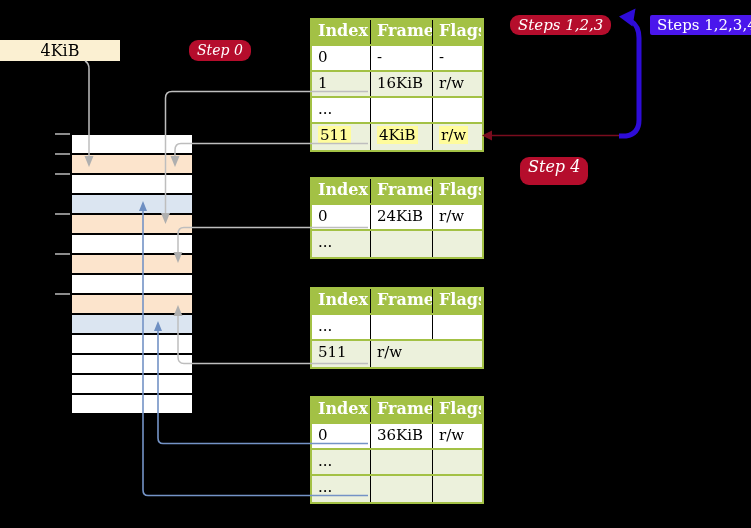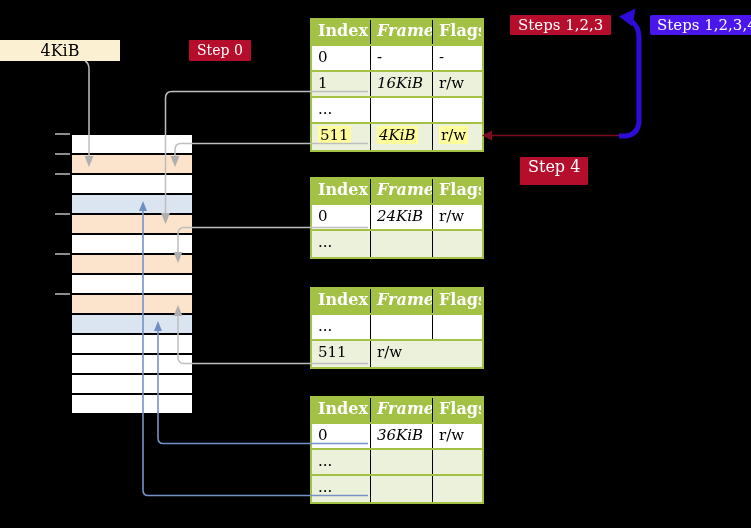--- a/index.html
+++ b/index.html
@@ -2,21 +2,21 @@
 <html style="--background: #000000; --table_header_green: #A3C145; --table_row_green: #ECF1DC; --highlight_yellow: #FFFC9C; --frame_peach: #FCE4CC; --frame_blue: #DBE5F1; --label_cream: #FBF0D2; --label_crimson: #B50D2C; --label_blue: #4A16EC; --arrow_blue_thick: #2E0CD8; --arrow_red: #7A0C1E; --connector_gray: #BEBEBE; --connector_blue: #7493C6;"><head>
 <meta charset="utf-8">
 <style>
   html,body{margin:0;padding:0;background:#000;}
   .canvas{position:relative;width:751px;height:528px;background:#000;overflow:hidden;
           font-family:"DejaVu Serif", serif;}
 
   
   .label{position:absolute;font-size:15px;line-height:20px;white-space:nowrap;}
   .lbl-cream{background:var(--label_cream);color:#000;text-align:center;}
-  .lbl-crimson{background:var(--label_crimson);color:#fff;border-radius:1px;padding:0 8px;}
+  .lbl-crimson{background:var(--label_crimson);color:#fff;border-radius:9px;padding:0 8px;font-style:italic;}
   .lbl-blue{background:var(--label_blue);color:#fff;border-radius:2px;padding:0 7px;}
   #lbl-4kib{left:0;top:40px;width:120px;height:21px;line-height:21px;font-size:16px;}
   #lbl-step0{left:189px;top:40px;height:21px;line-height:21px;font-size:14px;}
   #lbl-steps123{left:510px;top:15px;height:20px;}
   #lbl-steps1234{left:650px;top:15px;height:20px;}
   #lbl-step4{left:520px;top:157px;height:28px;font-size:16px;}
 
   
   .stack{position:absolute;left:70px;top:133px;width:120px;border:2px solid #000;}
   .scell{height:18px;border-bottom:2px solid #000;}
@@ -30,21 +30,21 @@
   .ptable{position:absolute;left:310px;width:170px;border:2px solid var(--table_header_green);
           background:#fff;}
   .t0{top:18px}.t1{top:177px}.t2{top:287px}.t3{top:396px}
   .trow{display:flex;height:26px;box-sizing:border-box;border-bottom:2px solid var(--table_header_green);}
   .trow:last-child{border-bottom:none;}
   .trow.alt{background:var(--table_row_green);}
   .trow.thead{background:var(--table_header_green);color:#fff;font-weight:bold;}
   .tcell{box-sizing:border-box;padding:2px 0 0 6px;font-size:15px;overflow:hidden;}
   .thead .tcell{font-size:16px;padding-top:1px;}
   .c0{width:58px;}
-  .c1{width:62px;border-left:1px solid #000;font-style:italic;}
+  .c1{width:62px;border-left:1px solid #000;}
   .c2{width:49px;border-left:1px solid #000;}
   .hl{background:var(--highlight_yellow);padding:0 2px;}
 
   
   .overlay{position:absolute;left:0;top:0;z-index:10;pointer-events:none;}
 </style>
 </head>
 <body>
 
 <div class="canvas">

